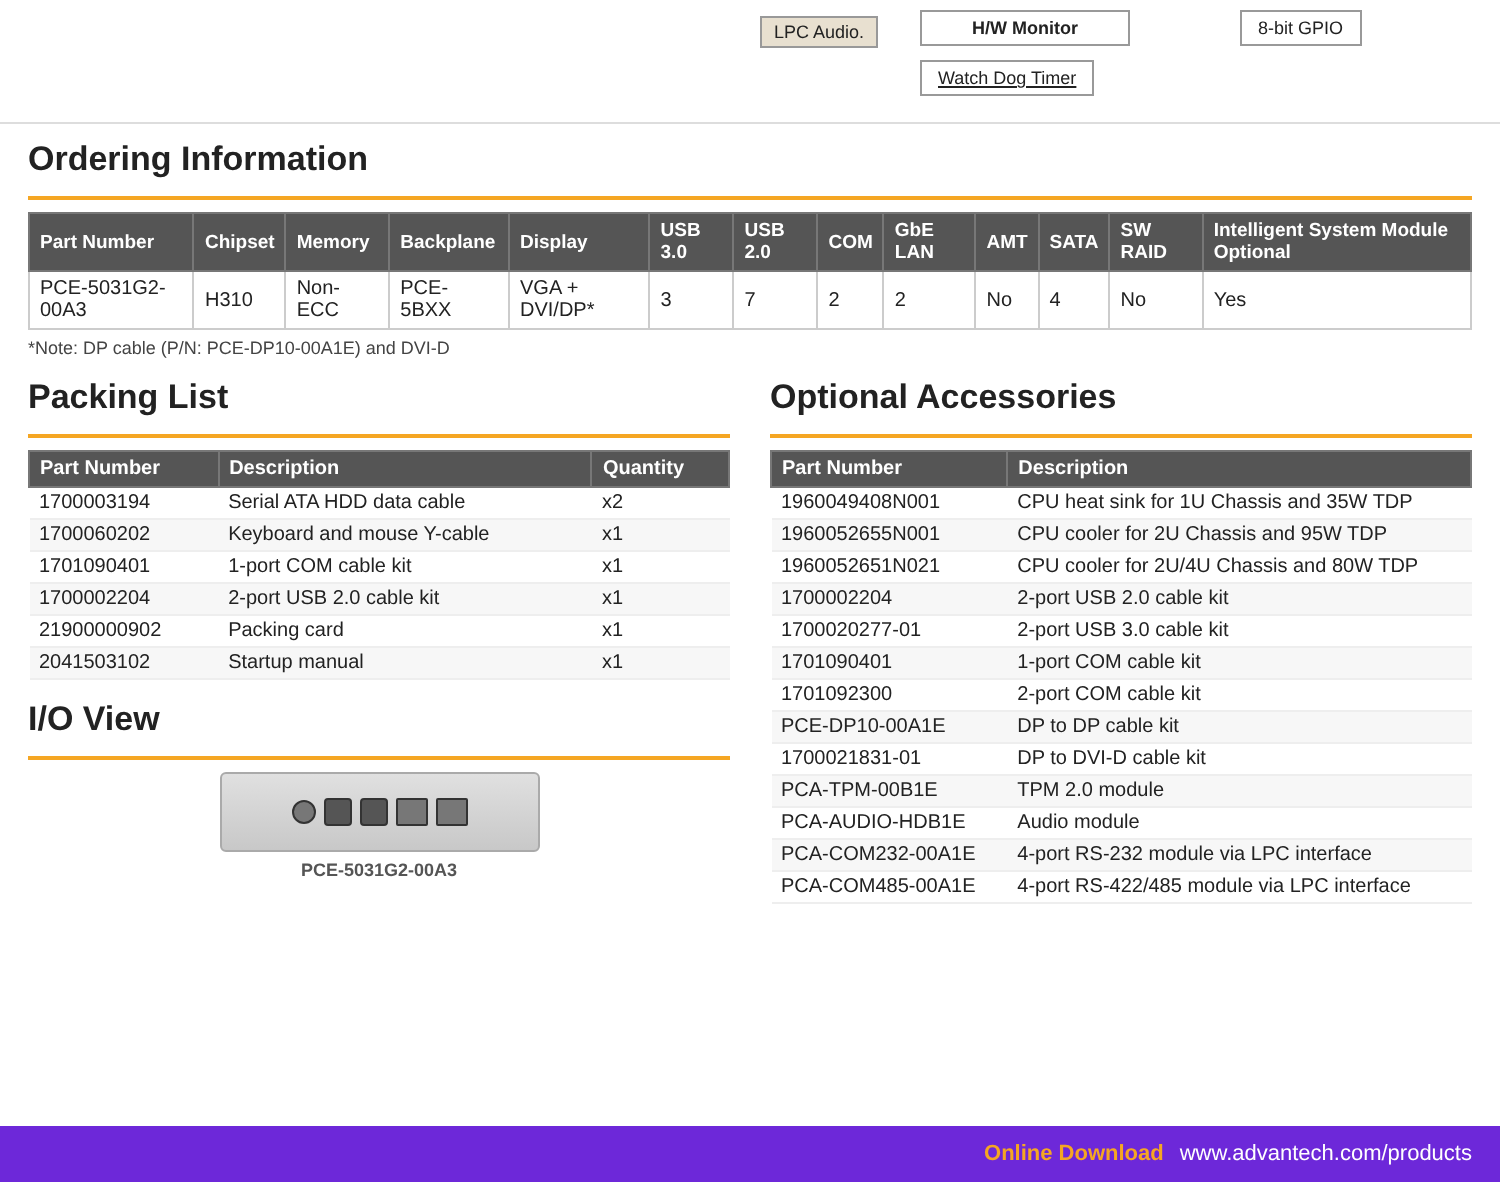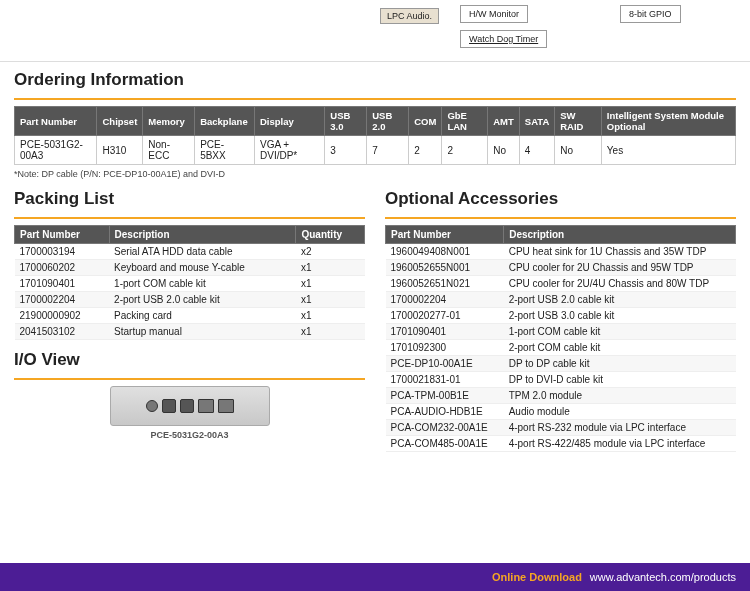--- a/index.html
+++ b/index.html
@@ -28,26 +28,27 @@
       border: 1px solid #999;
       padding: 2px 6px;
       font-size: 9px;
       background: #e8e0d0;
       position: absolute;
       left: 380px;
       top: 8px;
     }
     .hw-monitor-box {
       border: 1px solid #999;
-      padding: 3px 8px;
+      padding: 3px 25px;
       font-size: 9px;
       background: #fff;
       position: absolute;
       left: 460px;
       top: 5px;
+      font-weight: bold;
     }
     .watchdog-box {
       border: 1px solid #999;
       padding: 3px 8px;
       font-size: 9px;
       background: #fff;
       position: absolute;
       left: 460px;
       top: 30px;
       text-decoration: underline;
@@ -208,21 +209,21 @@
     .io-label {
       font-size: 9px;
       color: #555;
       text-align: center;
       margin-top: 4px;
       font-weight: bold;
     }
 
     
     .footer {
-      background: #4c1d95;
+      background: #6d28d9;
       position: fixed;
       bottom: 0;
       left: 0;
       width: 750px;
       height: 28px;
       display: flex;
       align-items: center;
       justify-content: flex-end;
       padding-right: 14px;
       gap: 8px;

